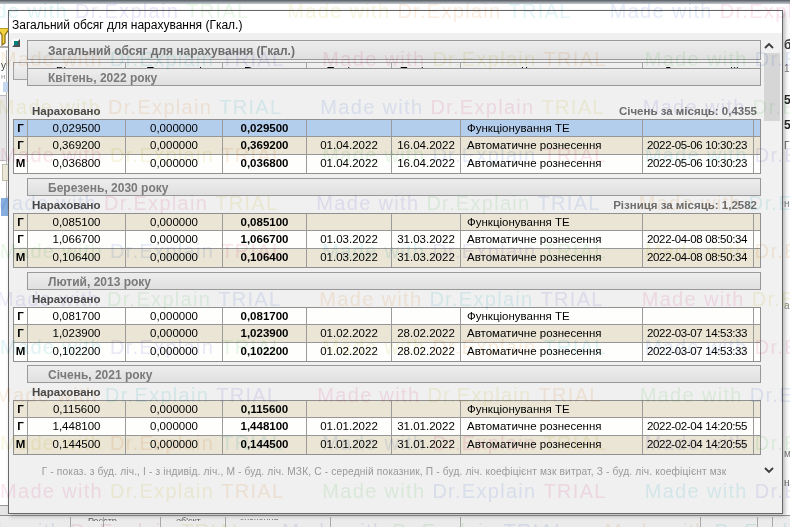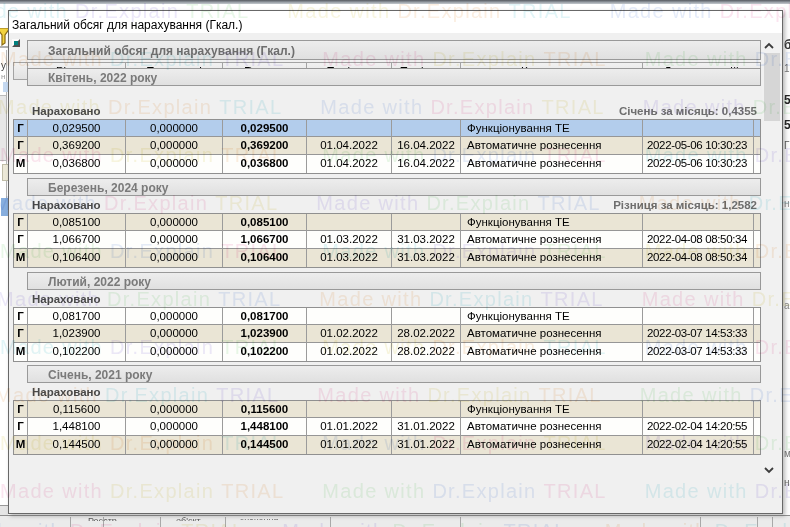--- a/index.html
+++ b/index.html
@@ -185,21 +185,21 @@
             <div class="dcell" style="left: 112px; width: 97px;">0,000000</div>
             <div class="dcell bold" style="left: 209px; width: 84px;">0,036800</div>
             <div class="dcell" style="left: 293px; width: 85px;">01.04.2022</div>
             <div class="dcell" style="left: 378px; width: 69px;">16.04.2022</div>
             <div class="dcell left" style="left: 447px; width: 182px;">Автоматичне рознесення</div>
             <div class="dcell date" style="left: 629px; width: 111px;">2022-05-06 10:30:23</div>
             <div class="dcell fill" style="left: 740px; width: 6px;"></div>
           </div>
         </div>
         <div class="band" style="top: 167px;">
-          <span>Березень, 2024 року</span>
+          <span>Березень, 2030 року</span>
         </div>
         <div class="accrow" style="top: 187px;">
           <span class="acc-label">Нараховано</span>
           <span class="acc-total">Різниця за місяць: 1,2582</span>
         </div>
         <div class="rows" style="top: 201.5px;">
           <div class="drow" style="background: rgb(234, 229, 213);">
             <div class="dcell lbl" style="left: 0px; width: 14px;">Г</div>
             <div class="dcell" style="left: 14px; width: 98px;">0,085100</div>
             <div class="dcell" style="left: 112px; width: 97px;">0,000000</div>
@@ -227,21 +227,21 @@
             <div class="dcell" style="left: 112px; width: 97px;">0,000000</div>
             <div class="dcell bold" style="left: 209px; width: 84px;">0,106400</div>
             <div class="dcell" style="left: 293px; width: 85px;">01.03.2022</div>
             <div class="dcell" style="left: 378px; width: 69px;">31.03.2022</div>
             <div class="dcell left" style="left: 447px; width: 182px;">Автоматичне рознесення</div>
             <div class="dcell date" style="left: 629px; width: 111px;">2022-04-08 08:50:34</div>
             <div class="dcell fill" style="left: 740px; width: 6px;"></div>
           </div>
         </div>
         <div class="band" style="top: 261px;">
-          <span>Лютий, 2022 року</span>
+          <span>Лютий, 2013 року</span>
         </div>
         <div class="accrow" style="top: 281px;">
           <span class="acc-label">Нараховано</span>
         </div>
         <div class="rows" style="top: 295.5px;">
           <div class="drow" style="background: rgb(254, 254, 252);">
             <div class="dcell lbl" style="left: 0px; width: 14px;">Г</div>
             <div class="dcell" style="left: 14px; width: 98px;">0,081700</div>
             <div class="dcell" style="left: 112px; width: 97px;">0,000000</div>
             <div class="dcell bold" style="left: 209px; width: 84px;">0,081700</div>
@@ -310,20 +310,21 @@
             <div class="dcell bold" style="left: 209px; width: 84px;">0,144500</div>
             <div class="dcell" style="left: 293px; width: 85px;">01.01.2022</div>
             <div class="dcell" style="left: 378px; width: 69px;">31.01.2022</div>
             <div class="dcell left" style="left: 447px; width: 182px;">Автоматичне рознесення</div>
             <div class="dcell date" style="left: 629px; width: 111px;">2022-02-04 14:20:55</div>
             <div class="dcell fill" style="left: 740px; width: 6px;"></div>
           </div>
         </div>
       </div>
 
+    <div class="legend">Г - показ. з буд. ліч., І - з індивід. ліч., М - буд. ліч. МЗК, С - середній показник, П - буд. ліч. коефіцієнт мзк витрат, З - буд. ліч. коефіцієнт мзк</div>
 
     <div class="scrollbar">
       <svg class="sb-arrow up" viewBox="0 0 14 12">
         <path d="M3 8 L7 4 L11 8" fill="none" stroke="#3c3c3c" stroke-width="1.8"></path>
       </svg>
       <div class="sb-thumb"></div>
       <svg class="sb-arrow down" viewBox="0 0 14 12">
         <path d="M3 4 L7 8 L11 4" fill="none" stroke="#3c3c3c" stroke-width="1.8"></path>
       </svg>
     </div>

